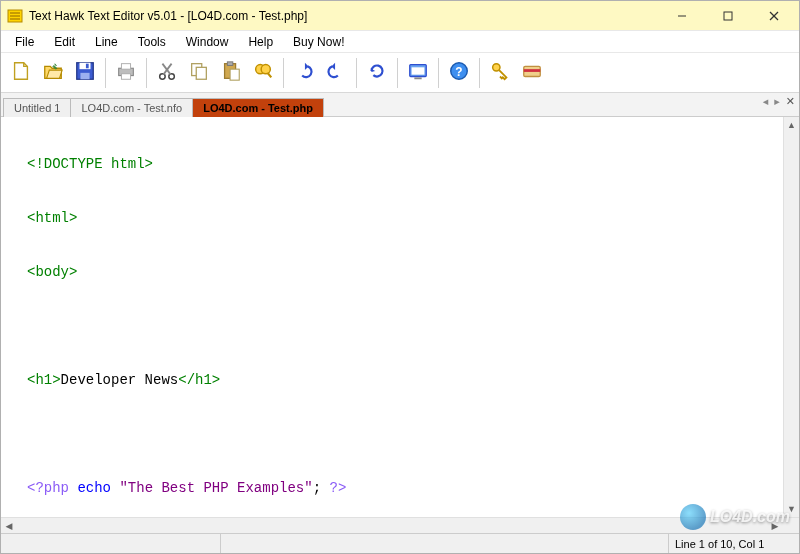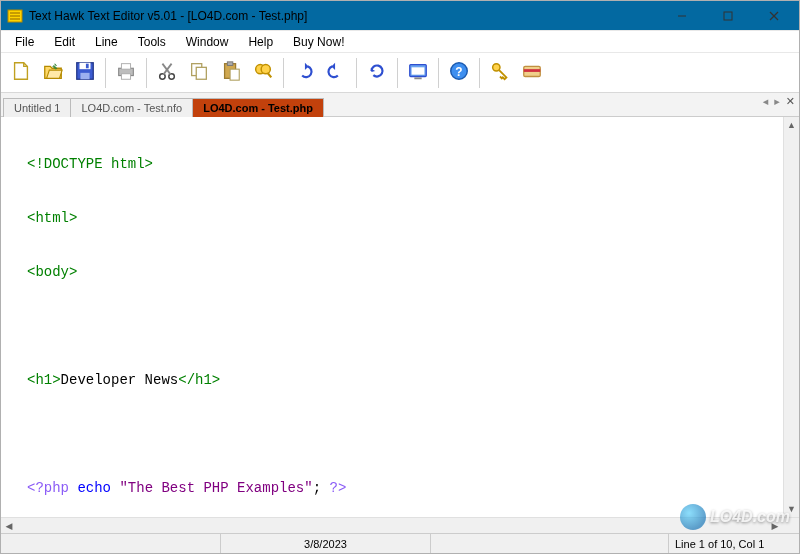--- a/index.html
+++ b/index.html
@@ -1,19 +1,19 @@
 <!DOCTYPE html>
 <html><head>
 <meta charset="utf-8">
 <style>
   * { box-sizing: border-box; margin: 0; padding: 0; }
   html, body { width: 800px; height: 554px; overflow: hidden; font-family: "Segoe UI", Tahoma, sans-serif; background: #fff; }
   .window { width: 800px; height: 554px; border: 1px solid #b0b0b0; display: flex; flex-direction: column; background: #fff; }
   
-  .titlebar { height: 30px; display: flex; align-items: center; padding: 0 2px 0 6px; background: #0369a1; border-bottom: 1px solid #e8e8e8; }
+  .titlebar { height: 30px; display: flex; align-items: center; padding: 0 2px 0 6px; background: #fef9c3; border-bottom: 1px solid #e8e8e8; }
   .titlebar .app-icon { width: 16px; height: 16px; margin-right: 6px; display: flex; align-items: center; justify-content: center; }
   .titlebar .title-text { font-size: 12px; color: #000; }
   .titlebar .spacer { flex: 1; }
   .win-btn { width: 46px; height: 30px; display: flex; align-items: center; justify-content: center; font-size: 12px; color: #333; }
   
   .menubar { height: 22px; display: flex; align-items: center; padding: 0 4px; background: #fff; border-bottom: 1px solid #e8e8e8; }
   .menu-item { font-size: 12px; padding: 16px 10px; color: #000; }
   
   .toolbar { height: 40px; display: flex; align-items: center; padding: 2px 4px; background: #fff; border-bottom: 1px solid #d8d8d8; gap: 0; }
   .tb-btn { width: 30px; height: 30px; border: 1px solid transparent; border-radius: 2px; display: flex; align-items: center; justify-content: center; margin: 0 1px; }
@@ -267,21 +267,20 @@
 
   <div class="hscroll">
     <span class="arrow">◀</span>
     <div class="track"></div>
     <span class="arrow">▶</span>
     <div class="corner"></div>
   </div>
 
   <div class="statusbar">
     <div class="status-cell blank"></div>
-    <div class="status-cell date">3/8/2023</div>
     <div class="status-cell stretch"></div>
     <div class="status-cell pos">Line 1 of 10,   Col 1</div>
   </div>
 
 </div>
 
 <div class="watermark">
   <div class="bird"></div>
   <span>LO4D.com</span>
 </div>

